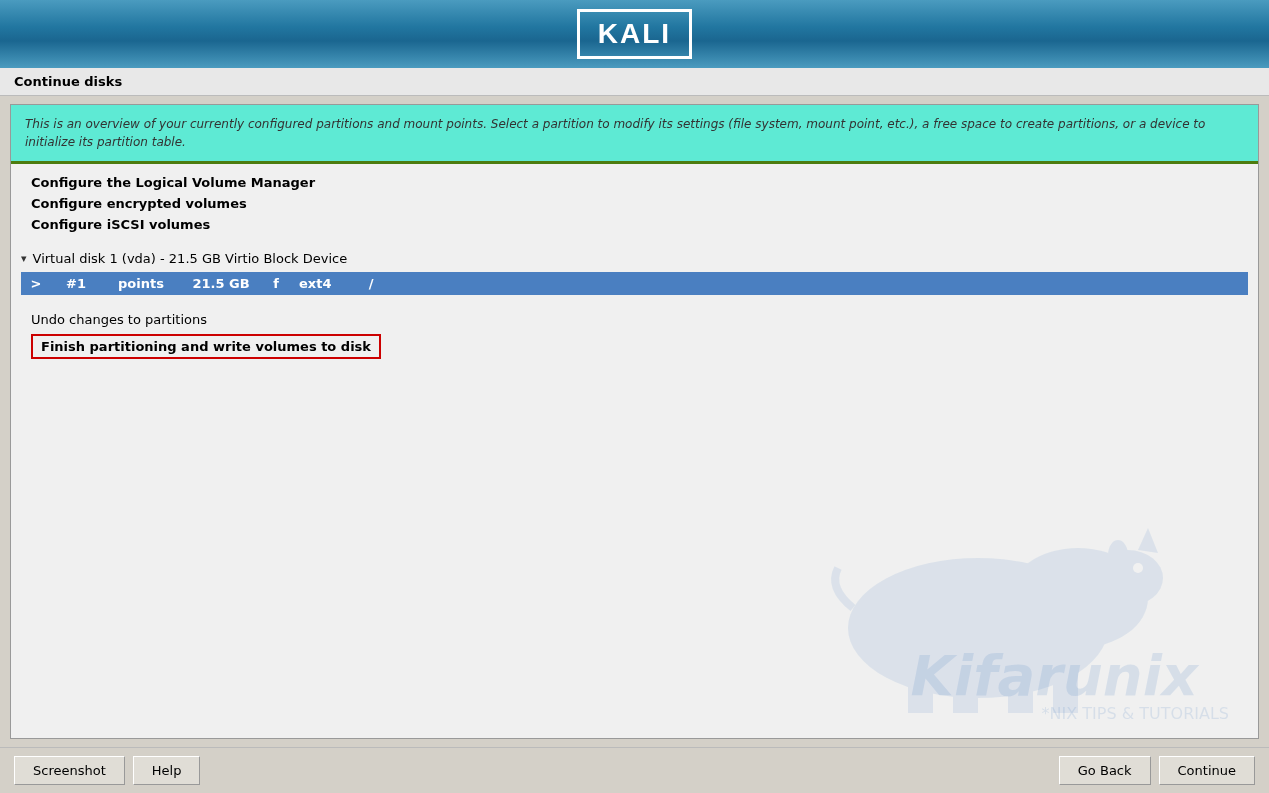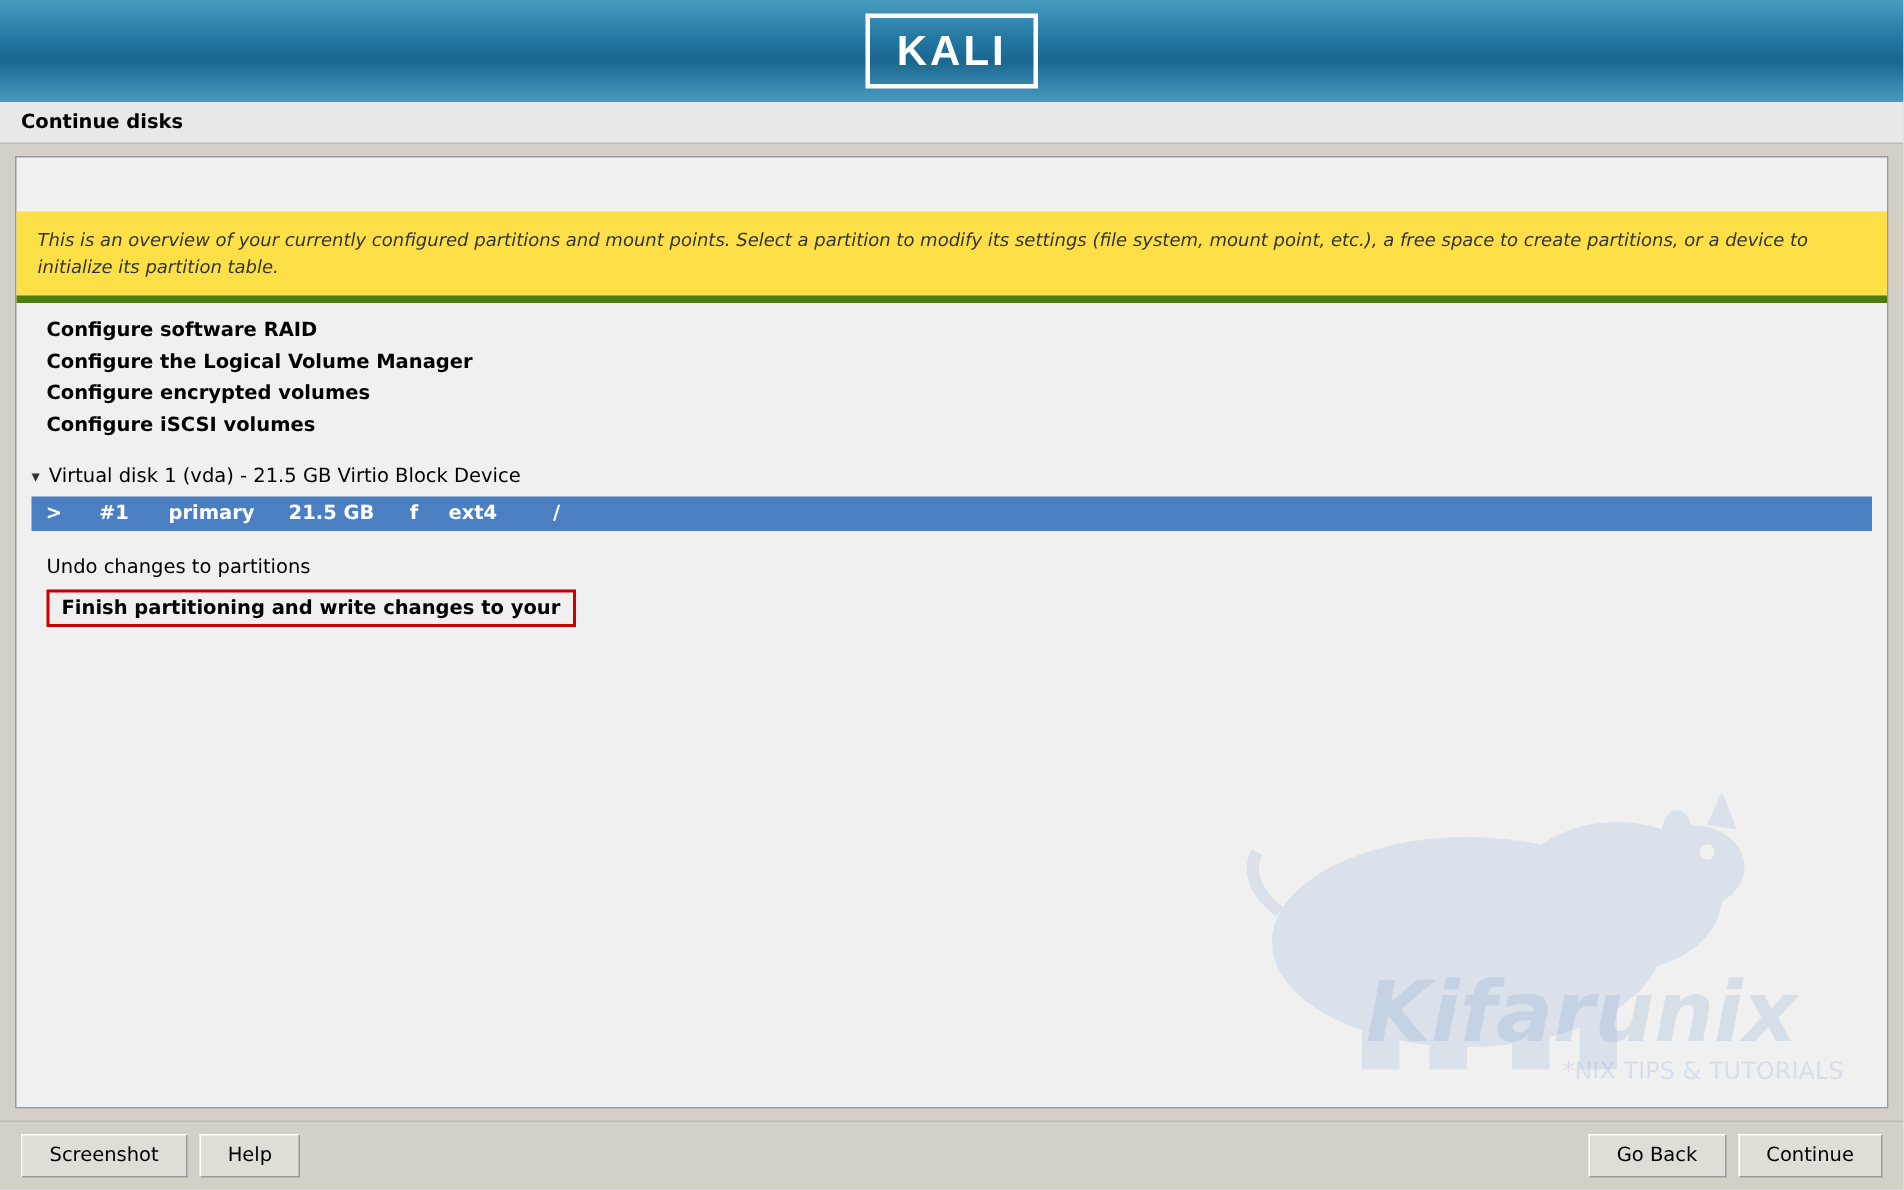--- a/index.html
+++ b/index.html
@@ -57,24 +57,23 @@
       height: calc(100% - 0px);
       display: flex;
       flex-direction: column;
     }
 
     .description-box {
       padding: 10px 14px;
       font-size: 12px;
       font-style: italic;
       color: #333;
-      border-bottom: 5px solid #4d7c0f;
-      background: #fde047;
+      border-bottom: 3px solid #4d7c0f;
+      background: #5eead4;
       line-height: 1.5;
-      margin-top: 36px;
     }
 
     .menu-list {
       padding: 8px 0;
     }
 
     .menu-item {
       padding: 3px 20px;
       font-weight: bold;
       font-size: 13px;
@@ -226,46 +225,45 @@
 </div>
 
 <div class="page-title-bar">Continue disks</div>
 
 <div class="main-content">
   <div class="partition-panel">
 
     <div class="description-box">This is an overview of your currently configured partitions and mount points. Select a partition to modify its settings (file system, mount point, etc.), a free space to create partitions, or a device to initialize its partition table.</div>
 
     <div class="menu-list">
-      <div class="menu-item">Configure software RAID</div>
       <div class="menu-item">Configure the Logical Volume Manager</div>
       <div class="menu-item">Configure encrypted volumes</div>
       <div class="menu-item">Configure iSCSI volumes</div>
     </div>
 
     <div class="disk-section">
       <div class="disk-header">
         <span class="disk-header-chevron">▾</span>
         <span class="disk-header-text">Virtual disk 1 (vda) - 21.5 GB Virtio Block Device</span>
       </div>
 
       <div class="partition-row">
         <span class="col-arrow">&gt;</span>
         <span class="col-num">#1</span>
-        <span class="col-type">primary</span>
+        <span class="col-type">points</span>
         <span class="col-size">21.5 GB</span>
         <span class="col-flag">f</span>
         <span class="col-fs">ext4</span>
         <span class="col-mount">/</span>
       </div>
     </div>
 
     <div class="action-area">
       <div class="action-item">Undo changes to partitions</div>
-      <div class="finish-btn">Finish partitioning and write changes to your</div>
+      <div class="finish-btn">Finish partitioning and write volumes to disk</div>
     </div>
 
     <div class="rhino-container">
 
       <svg class="rhino-svg" width="400" height="250" viewBox="0 0 400 250">
 
         <ellipse cx="200" cy="160" rx="130" ry="70" fill="#4a7fc1"></ellipse>
         <ellipse cx="300" cy="130" rx="70" ry="50" fill="#4a7fc1"></ellipse>
         <ellipse cx="350" cy="110" rx="35" ry="28" fill="#4a7fc1"></ellipse>
         <rect x="130" y="200" width="25" height="45" fill="#4a7fc1"></rect>

